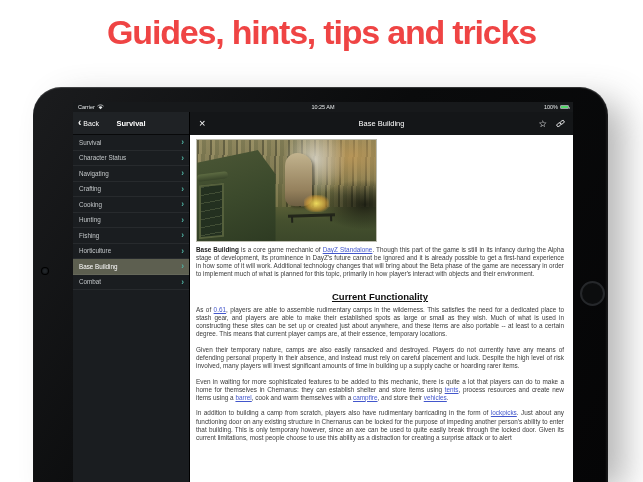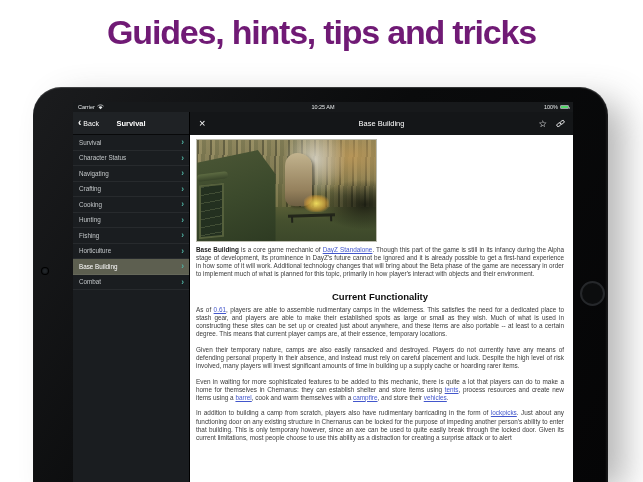--- a/index.html
+++ b/index.html
@@ -4,21 +4,21 @@
 <style>
   * { box-sizing: border-box; margin: 0; padding: 0; }
   html,body { width:643px; height:482px; }
   body {
     position:relative; overflow:hidden; background:#ffffff;
     font-family:"Liberation Sans", sans-serif;
   }
   
   .headline {
     position:absolute; top:13px; left:0; width:643px; text-align:center;
-    font-size:34px; font-weight:bold; color:#701a75; letter-spacing:-1.2px;
+    font-size:34px; font-weight:bold; color:#ef4444; letter-spacing:-1.2px;
   }
   
   .ipad {
     position:absolute; left:33px; top:87px; width:575px; height:396px;
     background:linear-gradient(125deg,#1b1c1e 0%,#0a0b0c 45%,#050506 100%);
     border-radius:28px 28px 0 0;
     box-shadow:20px 10px 34px -4px rgba(90,90,90,0.45), inset 0 1px 1px rgba(255,255,255,0.18), inset -2px 0 2px rgba(255,255,255,0.07);
   }
   .camera {
     position:absolute; left:9px; top:181px; width:6px; height:6px; border-radius:50%;
@@ -68,21 +68,21 @@
   .bold { font-weight:bold; color:#1c1c1c; }
   .article p { margin-bottom:7.5px; }
   
   .contents-row { overflow:hidden; margin-bottom:2px; }
   .contents-box { float:left; width:88px; padding-left:2px; }
   .contents-title { font-size:9.5px; font-weight:bold; color:#0d0d0d; margin:3px 0 5px; text-align:left; }
   .contents-list { list-style:disc; padding-left:12px; }
   .contents-list li { font-size:6.3px; line-height:9.5px; color:#222; }
   .contents-list a { color:#4256cc; text-decoration:underline; }
   .intro { overflow:hidden; }
-  .section-heading { clear:both; text-align:center; font-size:9.5px; font-weight:bold; color:#0d0d0d; margin:7px 0 5px; }
+  .section-heading { clear:both; text-align:center; font-size:9.5px; font-weight:bold; color:#0d0d0d; margin:7px 0 5px;text-decoration:underline; }
   
   .photo { position:relative; width:181px; height:103px; margin:0 0 4px; border:1px solid #bcbcb0; overflow:hidden;
     background:linear-gradient(180deg,#8f8a63 0%,#7c7a54 35%,#5d6138 62%,#45502e 80%,#3c482a 100%); }
   .ph-trees { position:absolute; left:0; right:0; top:0; height:66%;
     background:repeating-linear-gradient(92deg, rgba(51,48,30,0.45) 0 2px, rgba(167,152,104,0.40) 2px 5px, rgba(96,92,55,0.35) 5px 9px, rgba(140,125,80,0.30) 9px 13px); }
   .ph-autumn { position:absolute; right:0; top:0; width:45%; height:55%;
     background:radial-gradient(ellipse at 70% 30%, rgba(198,156,88,0.75), rgba(198,156,88,0) 70%); }
   .ph-brush { position:absolute; right:0; top:40%; width:32%; height:48%;
     background:radial-gradient(ellipse at 80% 50%, rgba(20,22,14,0.85), rgba(20,22,14,0) 72%); }
   .ph-smoke { position:absolute; left:48%; top:-6%; width:36%; height:62%;

